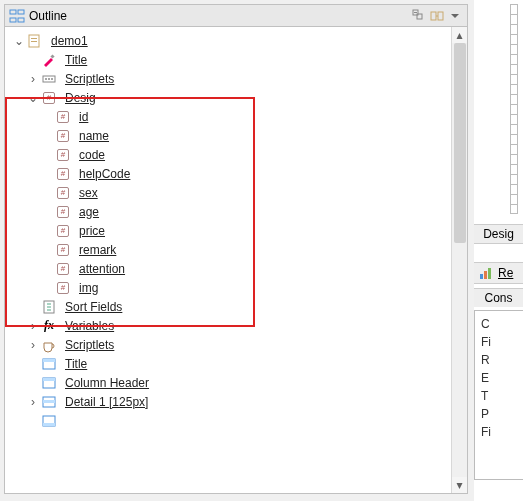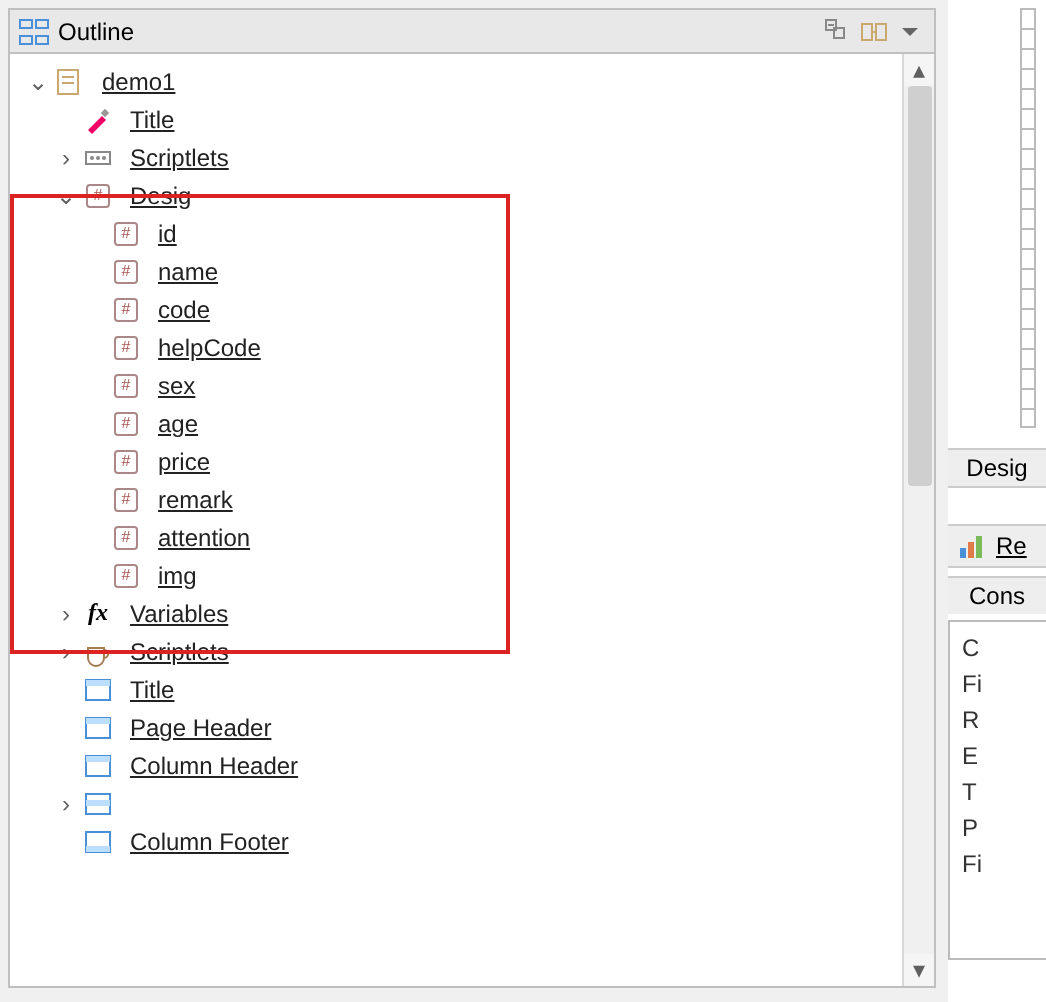--- a/index.html
+++ b/index.html
@@ -190,20 +190,31 @@
         <span class="label">attention</span>
       </div>
     <div class="row">
         <span class="indent" style="width:42px"></span>
         <span class="icon">
           <span class="i-hash">#</span>
         </span>
         <span class="label">img</span>
       </div>
 
+    <div class="row">
+      <span class="indent" style="width:14px"></span>
+        <span class="twisty"></span>
+      <span class="icon i-sort">
+          <svg viewBox="0 0 16 16">
+            <rect x="3" y="2" width="10" height="12" fill="#fff" stroke="#888"></rect>
+            <path d="M6 5h4M6 8h4M6 11h4" stroke="#5a8"></path>
+          </svg>
+        </span>
+      <span class="label">Sort Fields</span>
+    </div>
 
     <div class="row">
       <span class="indent" style="width:14px"></span>
         <span class="twisty">›</span>
       <span class="icon">
           <span class="i-fx">fx</span>
         </span>
       <span class="label">Variables</span>
     </div>
 
@@ -232,53 +243,42 @@
     </div>
     <div class="row">
       <span class="indent" style="width:14px"></span>
         <span class="twisty"></span>
       <span class="icon i-band">
           <svg viewBox="0 0 16 16">
             <rect x="2" y="3" width="12" height="10" fill="#fff" stroke="#4a90d9"></rect>
             <rect x="2" y="3" width="12" height="3" fill="#bcdfff"></rect>
           </svg>
         </span>
-      <span class="label">Page Header</span>
-    </div>
-    <div class="row">
-      <span class="indent" style="width:14px"></span>
-        <span class="twisty"></span>
-      <span class="icon i-band">
-          <svg viewBox="0 0 16 16">
-            <rect x="2" y="3" width="12" height="10" fill="#fff" stroke="#4a90d9"></rect>
-            <rect x="2" y="3" width="12" height="3" fill="#bcdfff"></rect>
-          </svg>
-        </span>
       <span class="label">Column Header</span>
     </div>
     <div class="row">
       <span class="indent" style="width:14px"></span>
         <span class="twisty">›</span>
       <span class="icon i-band">
           <svg viewBox="0 0 16 16">
             <rect x="2" y="3" width="12" height="10" fill="#fff" stroke="#4a90d9"></rect>
             <rect x="2" y="6" width="12" height="3" fill="#bcdfff"></rect>
           </svg>
         </span>
+      <span class="label">Detail 1 [125px]</span>
     </div>
     <div class="row">
       <span class="indent" style="width:14px"></span>
         <span class="twisty"></span>
       <span class="icon i-band">
           <svg viewBox="0 0 16 16">
             <rect x="2" y="3" width="12" height="10" fill="#fff" stroke="#4a90d9"></rect>
             <rect x="2" y="10" width="12" height="3" fill="#bcdfff"></rect>
           </svg>
         </span>
-      <span class="label">Column Footer</span>
     </div>
 
     <div class="scroll">
       <div class="up">▴</div>
       <div class="thumb"></div>
       <div class="down" style="position:absolute;bottom:0;width:100%">▾</div>
     </div>
 
     <div class="redbox" style="left:0px; top:70px; width:250px; height:230px;"></div>
   </div>

